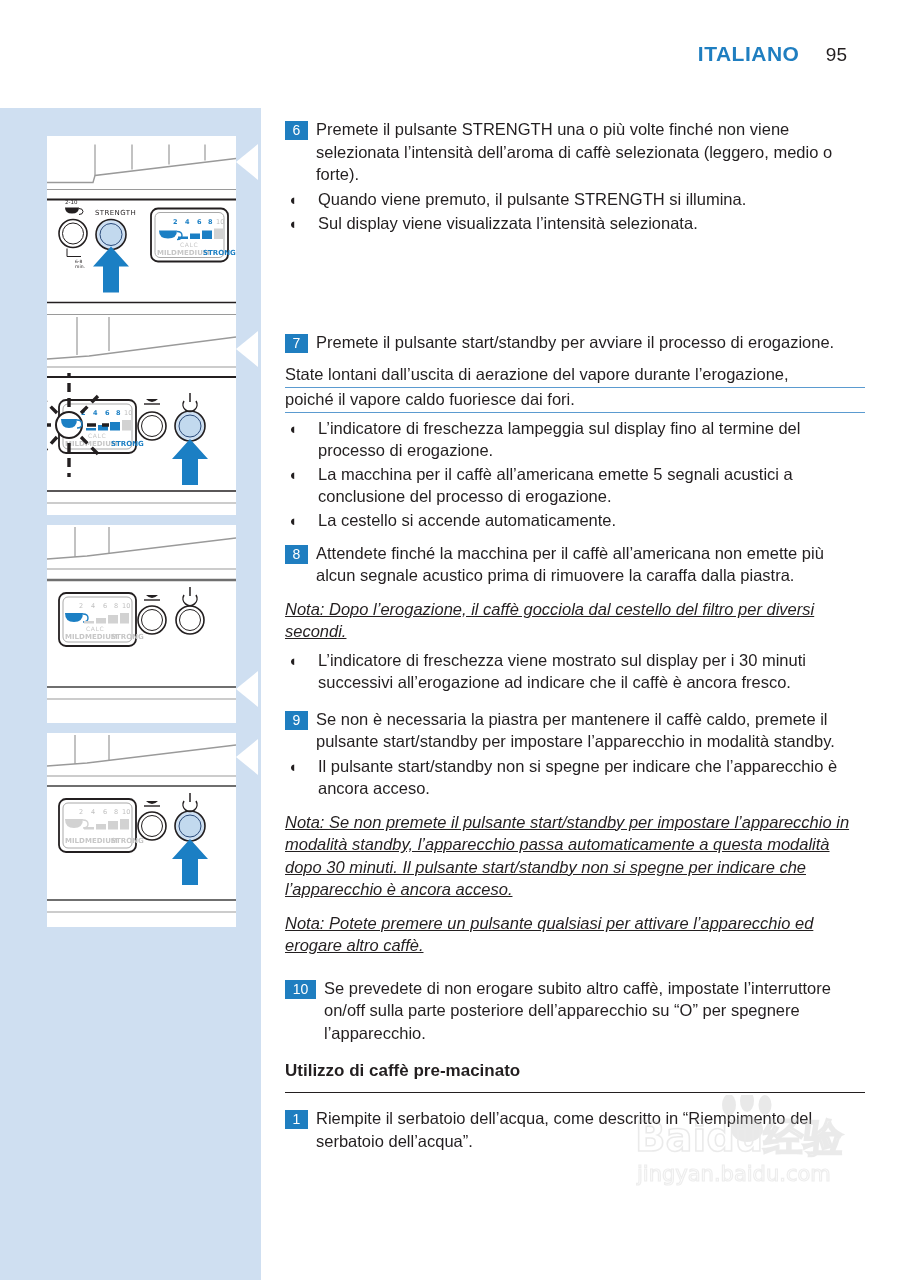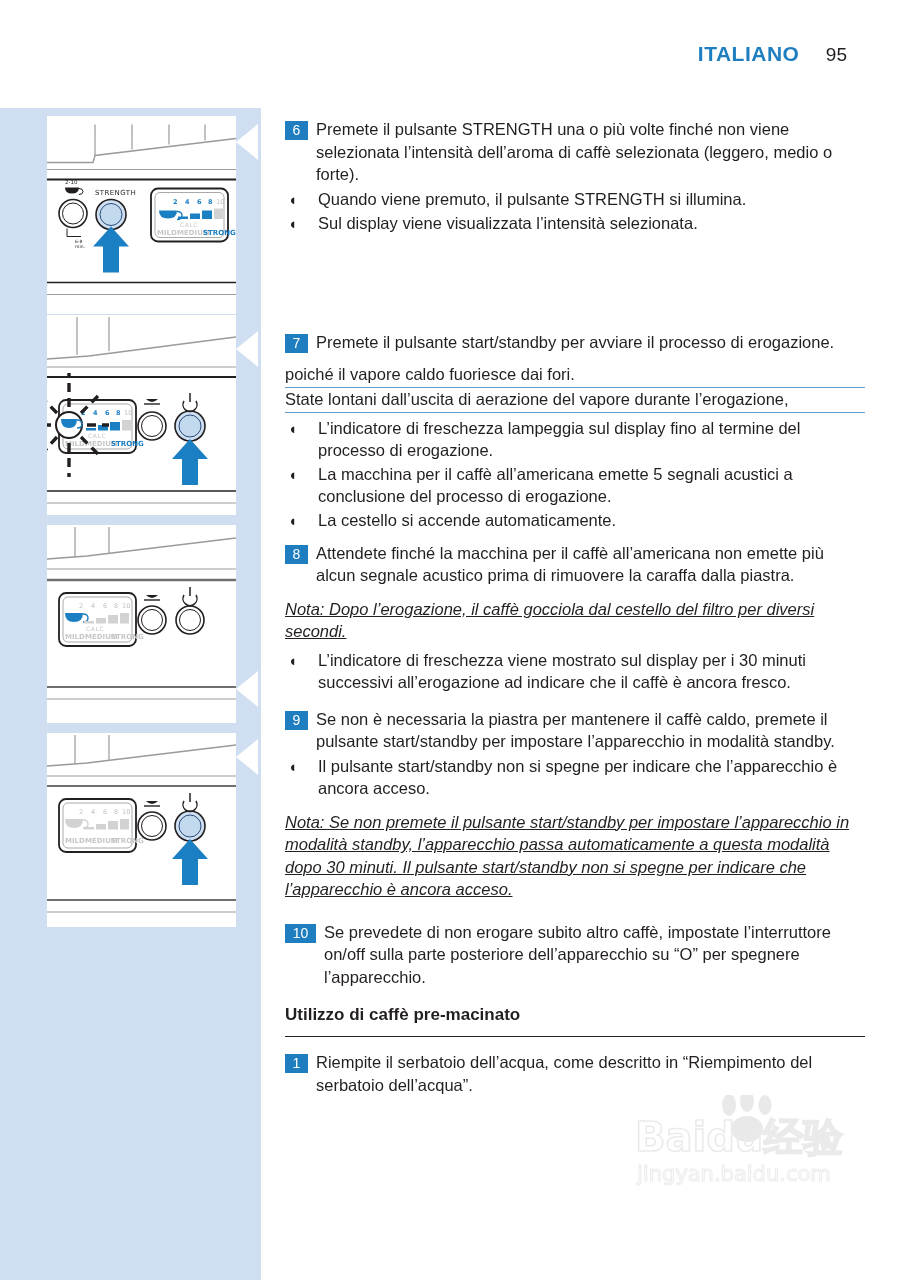--- a/index.html
+++ b/index.html
@@ -19,21 +19,21 @@
   }
   .header .pageno {
     font-size:19px; color:#231f20; display:inline-block;
     margin-left:22px; vertical-align:baseline;
   }
 
   
   .rail { position:absolute; left:0; top:108px; width:261px; bottom:0; background:#cfdff1; }
 
   .figbox { position:absolute; left:47px; width:189px; background:#ffffff; }
-  .figbox.f1 { top:8px;  height:198px; }
+  .figbox.f1 { top:28px;  height:198px; }
   .figbox.f2 { top:207px; height:200px; }
   .figbox.f3 { top:417px; height:198px; }
   .figbox.f4 { top:625px; height:194px; }
 
   .notch { position:absolute; width:22px; height:36px; background:#cfdff1; }
   .notch::before {
     content:""; position:absolute; inset:0; background:#ffffff;
     clip-path:polygon(100% 0, 100% 100%, 0 50%);
   }
 
@@ -300,22 +300,22 @@
     <div class="bullet-body">Sul display viene visualizzata l’intensità selezionata.</div>
   </div>
 
   <div class="sp-a"></div>
 
   <div class="step">
     <div class="step-num">7</div>
     <div class="step-body">Premete il pulsante start/standby per avviare il processo di erogazione.</div>
   </div>
   <div class="warn">
+    <span class="l">State lontani dall’uscita di aerazione del vapore durante l’erogazione,</span>
     <span class="l">poiché il vapore caldo fuoriesce dai fori.</span>
-    <span class="l">State lontani dall’uscita di aerazione del vapore durante l’erogazione,</span>
   </div>
   <div class="bullet">
     <div class="bullet-mark">◖</div>
     <div class="bullet-body">L’indicatore di freschezza lampeggia sul display fino al termine del processo di erogazione.</div>
   </div>
   <div class="bullet">
     <div class="bullet-mark">◖</div>
     <div class="bullet-body">La macchina per il caffè all’americana emette 5 segnali acustici a conclusione del processo di erogazione.</div>
   </div>
   <div class="bullet">
@@ -339,20 +339,21 @@
 
   <div class="step">
     <div class="step-num">9</div>
     <div class="step-body">Se non è necessaria la piastra per mantenere il caffè caldo, premete il pulsante start/standby per impostare l’apparecchio in modalità standby.</div>
   </div>
   <div class="bullet">
     <div class="bullet-mark">◖</div>
     <div class="bullet-body">Il pulsante start/standby non si spegne per indicare che l’apparecchio è ancora acceso.</div>
   </div>
   <div class="note">Nota: Se non premete il pulsante start/standby per impostare l’apparecchio in modalità standby, l’apparecchio passa automaticamente a questa modalità dopo 30 minuti. Il pulsante start/standby non si spegne per indicare che l’apparecchio è ancora acceso.</div>
+  <div class="note">Nota: Potete premere un pulsante qualsiasi per attivare l’apparecchio ed erogare altro caffè.</div>
 
   <div class="sp-c"></div>
 
   <div class="step">
     <div class="step-num wide">10</div>
     <div class="step-body">Se prevedete di non erogare subito altro caffè, impostate l’interruttore on/off sulla parte posteriore dell’apparecchio su “O” per spegnere l’apparecchio.</div>
   </div>
 
   <div class="h2">Utilizzo di caffè pre-macinato</div>
 

